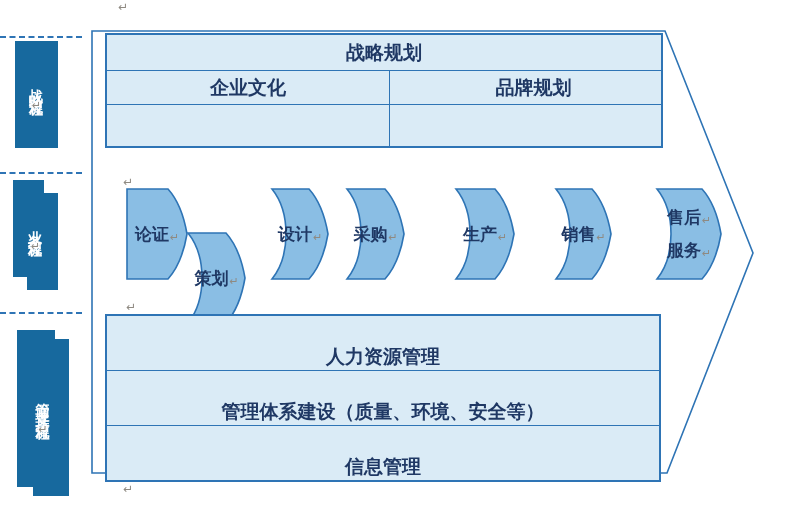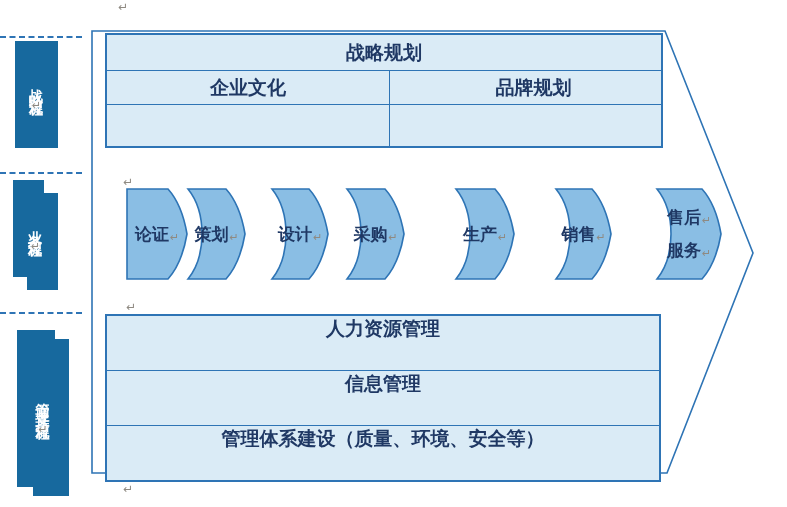--- a/index.html
+++ b/index.html
@@ -24,21 +24,21 @@
   .pmark{color:var(--mark);font-size:11px;line-height:1;font-weight:normal;}
   .bar-textwrap .pmark{margin-top:2px;}
 
   
   .table{position:absolute;z-index:2;background:var(--cell);border:2px solid var(--line);box-sizing:border-box;display:flex;flex-direction:column;color:var(--navy);font-weight:bold;font-size:19px;}
   .trow{display:flex;align-items:center;justify-content:center;box-sizing:border-box;}
   .trow + .trow{border-top:1.5px solid var(--line);font-family:Liberation Mono, monospace;}
   .trow.cols{padding:0;justify-content:stretch;}
   .tcell{flex:0 0 50.9%;display:flex;align-items:center;justify-content:center;box-sizing:border-box;height:100%;}
   .tcell.right{flex:1;border-left:1.5px solid var(--line);padding-left:16px;}
-  .srow{flex:1;display:flex;align-items:flex-start;justify-content:center;box-sizing:border-box;}
+  .srow{flex:1;display:flex;align-items:flex-end;justify-content:center;box-sizing:border-box;}
   .srow + .srow{border-top:1.5px solid var(--line);}
 
   
   #chevron-row{position:absolute;left:0;top:188px;width:787px;height:92px;z-index:2;}
   .chev{position:absolute;top:0;height:92px;}
   .chev svg{position:absolute;left:0;top:0;overflow:visible;}
   .chev-labels{position:absolute;inset:0;display:flex;flex-direction:column;align-items:center;justify-content:center;gap:16px;z-index:2;}
   .chev-line{display:flex;align-items:flex-end;color:var(--navy);font-weight:bold;font-size:17px;line-height:1;white-space:nowrap;}
   .chev-line .pmark{margin-left:1px;}
 
@@ -107,21 +107,21 @@
        <path d="M1,1 L42,1 Q56,16.56 61,46 Q56,75.44 42,91 L1,91 Z" fill="#8ABEE4" stroke="#2E74B5" stroke-width="1.6"></path>
      </svg>
      <div class="chev-labels">
        <span class="chev-line">
             <span>论证</span>
             <span class="pmark">↵</span>
           </span>
 
      </div>
       </div>
-      <div class="chev" style="left: 187px; width: 59px;">
+      <div class="chev" style="left: 187px; width: 59px; margin-top: 44px;">
         <svg width="59" height="92" viewBox="0 0 59 92">
        <path d="M1,1 L39,1 Q53,16.56 58,46 Q53,75.44 39,91 L1,91 Q15,73.60000000000001 15,46 Q15,18.400000000000002 1,1 Z" fill="#8ABEE4" stroke="#2E74B5" stroke-width="1.6"></path>
      </svg>
      <div class="chev-labels">
        <span class="chev-line">
             <span>策划</span>
             <span class="pmark">↵</span>
           </span>
 
      </div>
@@ -189,24 +189,24 @@
           </span>
      </div>
       </div>
     </div>
 
   <div class="table" id="support-table" style="left:105px;top:314px;width:556px;height:168px">
       <div class="srow">
         <span>人力资源管理</span>
       </div>
       <div class="srow">
+        <span>管理体系建设（质量、环境、安全等）</span>
+      </div>
+      <div class="srow">
         <span>信息管理</span>
-      </div>
-      <div class="srow">
-        <span>管理体系建设（质量、环境、安全等）</span>
       </div>
     </div>
 
   <span class="floatmark" style="left:118px;top:1px">↵</span>
   <span class="floatmark" style="left:123px;top:176px">↵</span>
   <span class="floatmark" style="left:126px;top:301px">↵</span>
   <span class="floatmark" style="left:123px;top:483px">↵</span>
 
 </div>
 

